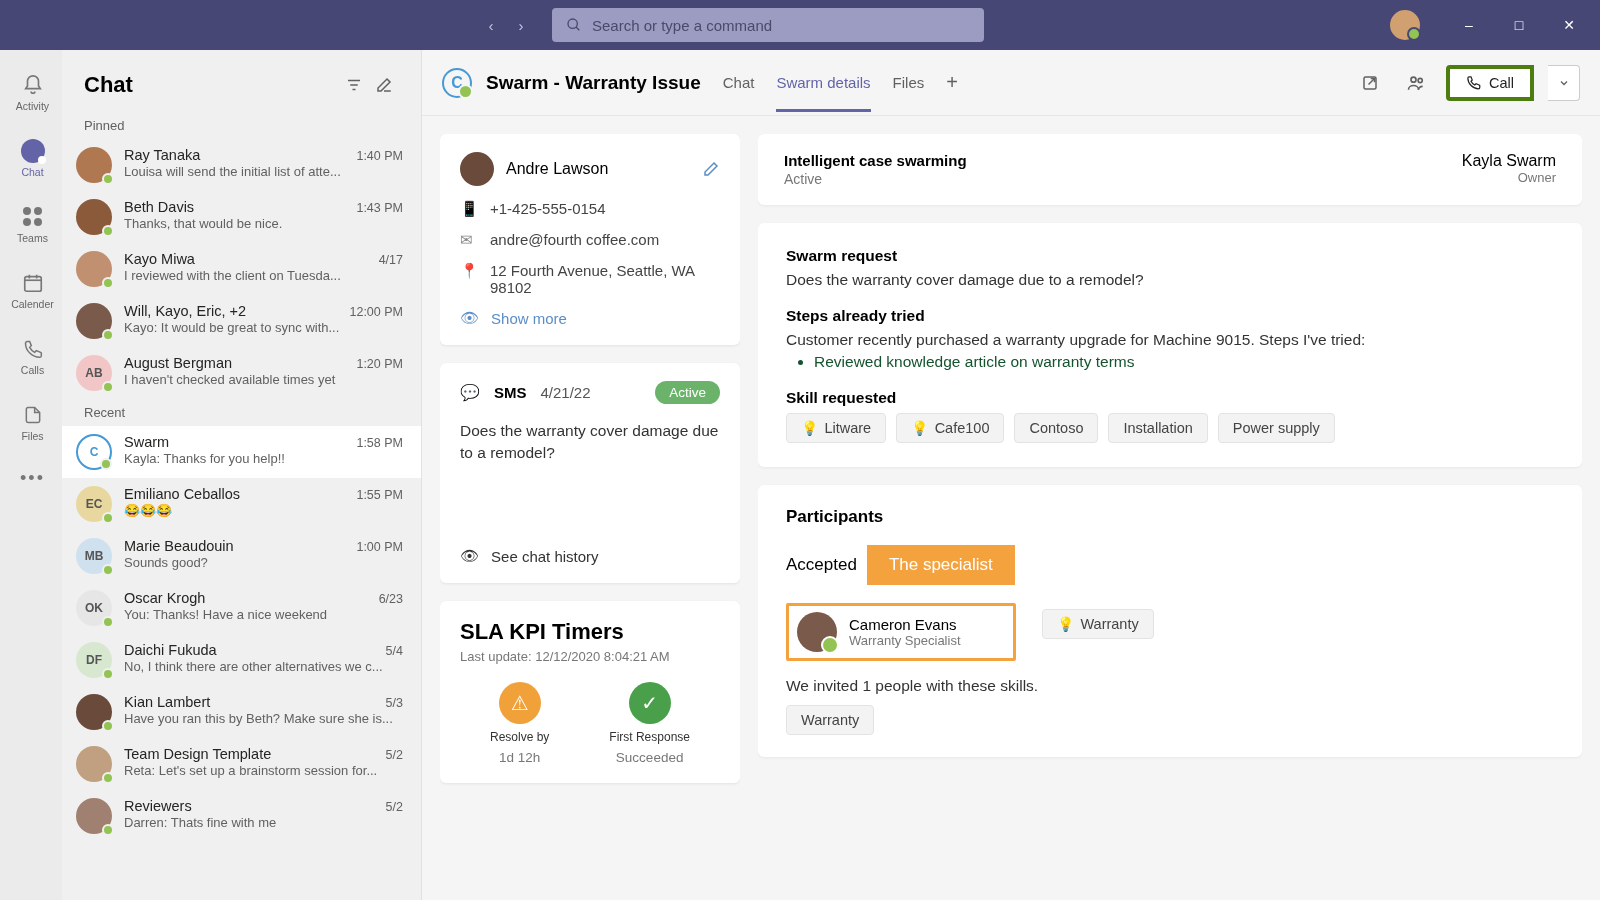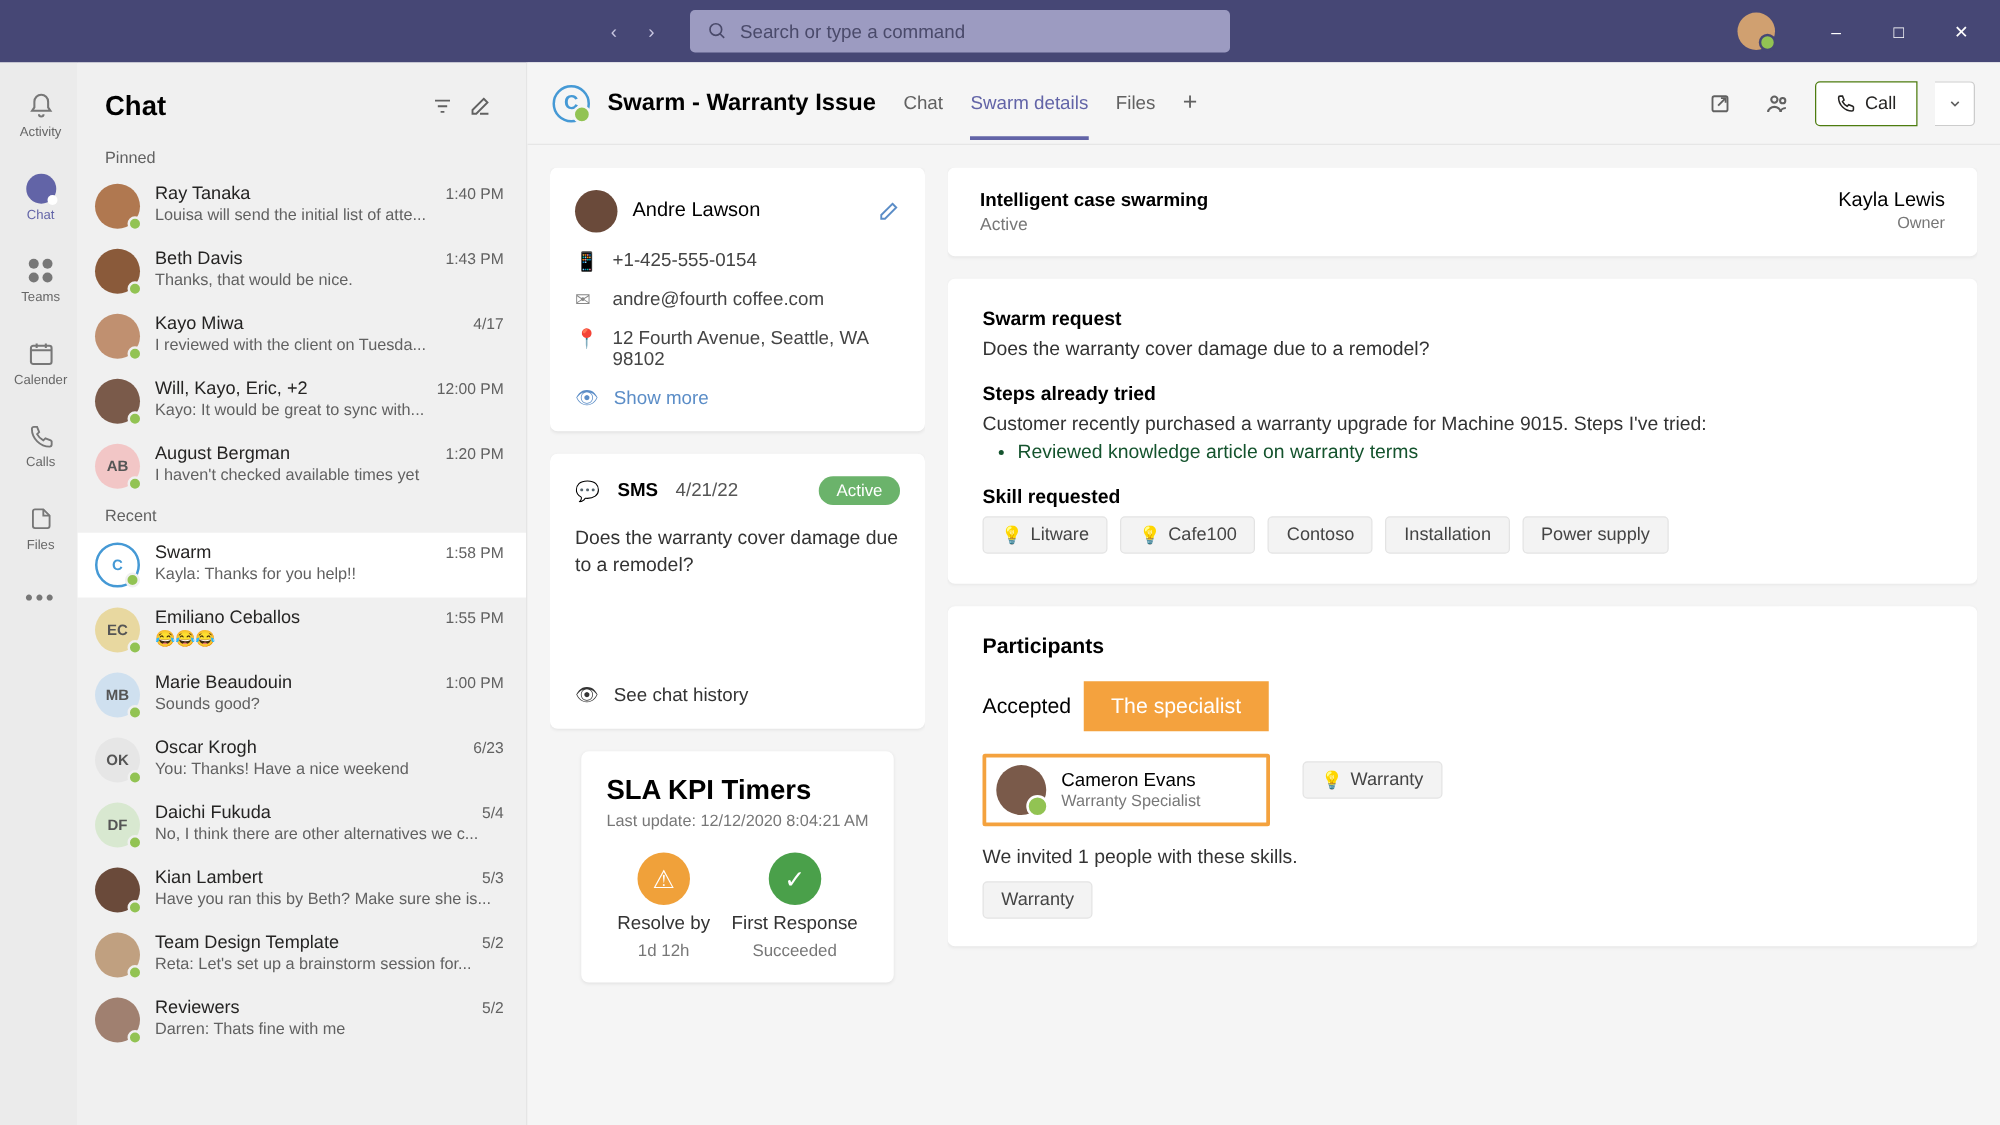--- a/index.html
+++ b/index.html
@@ -44,24 +44,24 @@
 .conv-header{height:66px;display:flex;align-items:center;padding:0 20px;background:#f5f5f5;border-bottom:1px solid #e6e6e6;}
 .conv-header .cicon{width:30px;height:30px;border-radius:50%;border:2px solid #4599d5;margin-right:14px;display:flex;align-items:center;justify-content:center;color:#4599d5;font-weight:700;position:relative;}
 .conv-header .cicon::after{content:'';position:absolute;bottom:-3px;right:-3px;width:11px;height:11px;border-radius:50%;background:#92c353;border:2px solid #f5f5f5;}
 .conv-header h2{font-size:19px;font-weight:700;margin-right:22px;}
 .conv-tabs{display:flex;gap:22px;}
 .conv-tab{font-size:15px;color:#616161;padding:20px 0 18px;cursor:pointer;border-bottom:3px solid transparent;}
 .conv-tab.active{color:#6264a7;border-bottom-color:#6264a7;}
 .conv-add{color:#616161;font-size:20px;margin-left:22px;cursor:pointer;}
 .conv-actions{margin-left:auto;display:flex;align-items:center;gap:14px;}
 .conv-actions .ibtn{width:32px;height:32px;display:flex;align-items:center;justify-content:center;color:#616161;cursor:pointer;}
-.call-btn{height:36px;padding:0 16px;border:1px solid #4d7c0f;border-radius:4px 0 0 4px;background:#fff;display:flex;align-items:center;gap:8px;font-size:14.5px;color:#252423;cursor:pointer;}
+.call-btn{height:36px;padding:0 16px;border:4px solid #4d7c0f;border-radius:4px 0 0 4px;background:#fff;display:flex;align-items:center;gap:8px;font-size:14.5px;color:#252423;cursor:pointer;}
 .call-split{height:36px;width:32px;border:1px solid #ccc;border-left:none;border-radius:0 4px 4px 0;background:#fff;display:flex;align-items:center;justify-content:center;cursor:pointer;color:#616161;}
 .content-row{flex:1;display:flex;gap:18px;padding:18px 18px 0 18px;overflow:hidden;}
-.left-col{width:300px;display:flex;flex-direction:column;gap:18px;overflow-y:auto;align-items:center;}
+.left-col{width:300px;display:flex;flex-direction:column;gap:18px;overflow-y:auto;}
 .card{background:#fff;border-radius:6px;box-shadow:0 1px 3px rgba(0,0,0,.08);}
 .contact-card{padding:18px 20px;}
 .contact-head{display:flex;align-items:center;gap:12px;margin-bottom:14px;}
 .contact-head .av{width:34px;height:34px;border-radius:50%;background:#6a4a3a;}
 .contact-head .nm{font-size:16px;flex:1;}
 .contact-head .edit{color:#5b8dc7;cursor:pointer;}
 .contact-row{display:flex;gap:12px;align-items:flex-start;margin:13px 0;color:#444;font-size:15px;}
 .contact-row .ic2{width:18px;color:#888;flex-shrink:0;}
 .show-more{display:flex;gap:12px;align-items:center;color:#5b8dc7;font-size:15px;margin-top:10px;cursor:pointer;}
 .sms-card{padding:18px 20px;display:flex;flex-direction:column;min-height:220px;}
@@ -73,21 +73,21 @@
 .sms-body{font-size:15.5px;color:#333;line-height:1.45;flex:1;}
 .see-history{display:flex;gap:12px;align-items:center;color:#333;font-size:15px;margin-top:auto;padding-top:14px;cursor:pointer;}
 .sla-card{padding:18px 20px;}
 .sla-card h3{font-size:22px;font-weight:700;margin-bottom:4px;}
 .sla-sub{font-size:13px;color:#777;margin-bottom:18px;}
 .sla-row{display:flex;justify-content:space-around;text-align:center;}
 .sla-item{display:flex;flex-direction:column;align-items:center;gap:6px;}
 .sla-circle{width:42px;height:42px;border-radius:50%;display:flex;align-items:center;justify-content:center;color:#fff;font-size:20px;}
 .sla-circle.warn{background:#f0a13a;}
 .sla-circle.ok{background:#4aa04a;}
-.sla-name{font-size:15px;color:#333;}
+.sla-name{font-size:12px;color:#333;}
 .sla-val{font-size:13.5px;color:#777;}
 .right-col{flex:1;overflow-y:auto;display:flex;flex-direction:column;gap:18px;padding-bottom:18px;}
 .swarm-head{background:#fff;border-radius:6px;padding:18px 26px;box-shadow:0 1px 3px rgba(0,0,0,.06);display:flex;align-items:flex-start;}
 .swarm-head h2{font-size:15px;font-weight:600;margin-bottom:2px;}
 .swarm-head .status{font-size:14px;color:#777;}
 .swarm-head .owner{margin-left:auto;text-align:right;}
 .swarm-head .owner .nm{font-size:16px;}
 .swarm-head .owner .role{font-size:13px;color:#777;}
 .detail-card{background:#fff;border-radius:6px;padding:24px 28px;box-shadow:0 1px 3px rgba(0,0,0,.06);}
 .detail-card h4{font-size:15.5px;font-weight:600;margin-bottom:6px;}
@@ -483,21 +483,21 @@
         </div>
       </div>
 
       <div class="right-col">
         <div class="swarm-head">
           <div>
             <h2>Intelligent case swarming</h2>
             <div class="status">Active</div>
           </div>
           <div class="owner">
-            <div class="nm">Kayla Lewis</div>
+            <div class="nm">Kayla Swarm</div>
             <div class="role">Owner</div>
           </div>
         </div>
 
         <div class="detail-card">
           <h4>Swarm request</h4>
           <p>Does the warranty cover damage due to a remodel?</p>
           <h4>Steps already tried</h4>
           <p style="margin-bottom:4px;">Customer recently purchased a warranty upgrade for Machine 9015. Steps I've tried:</p>
           <ul id="steps-bullets">

